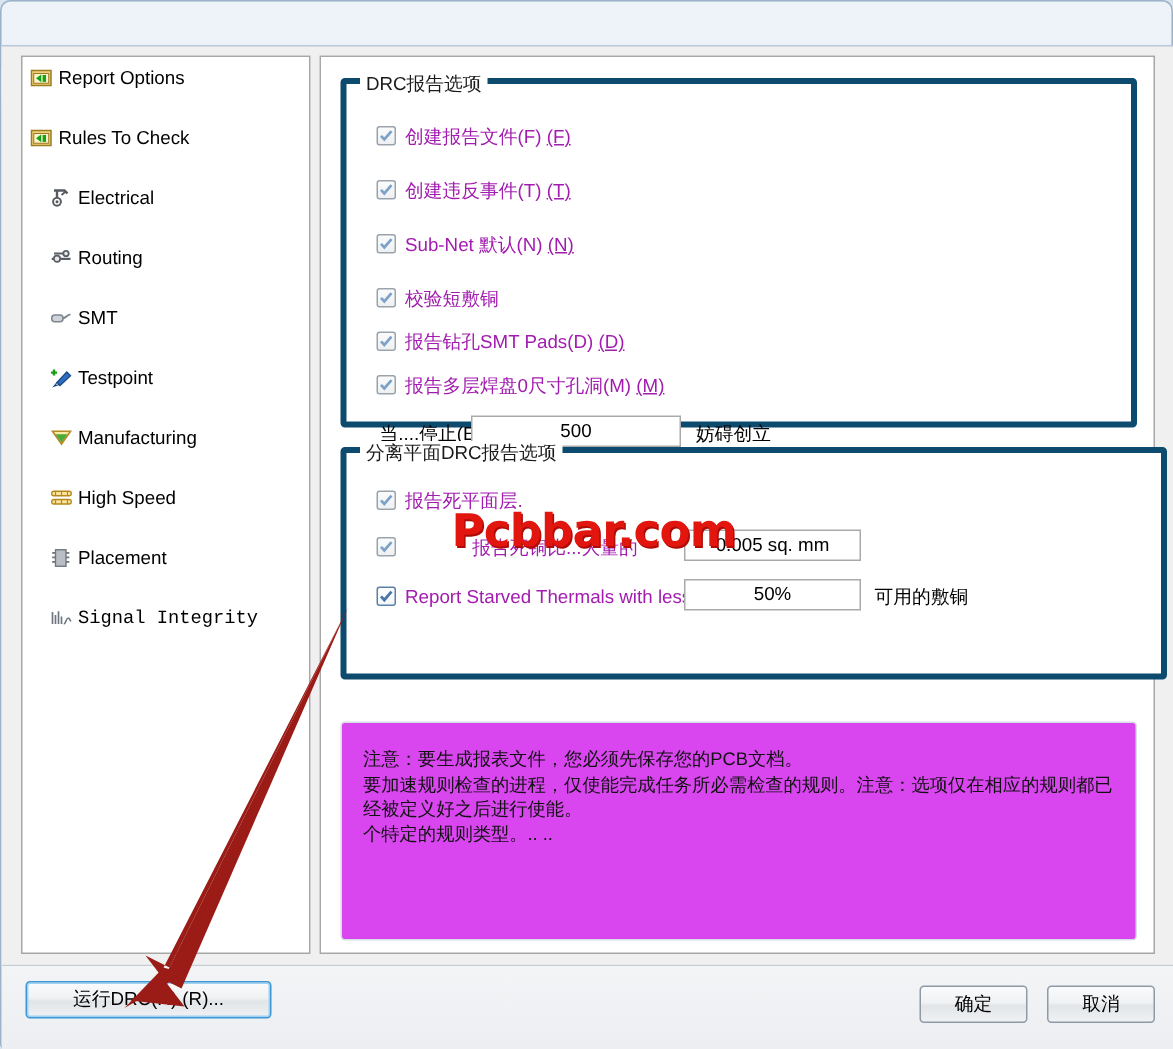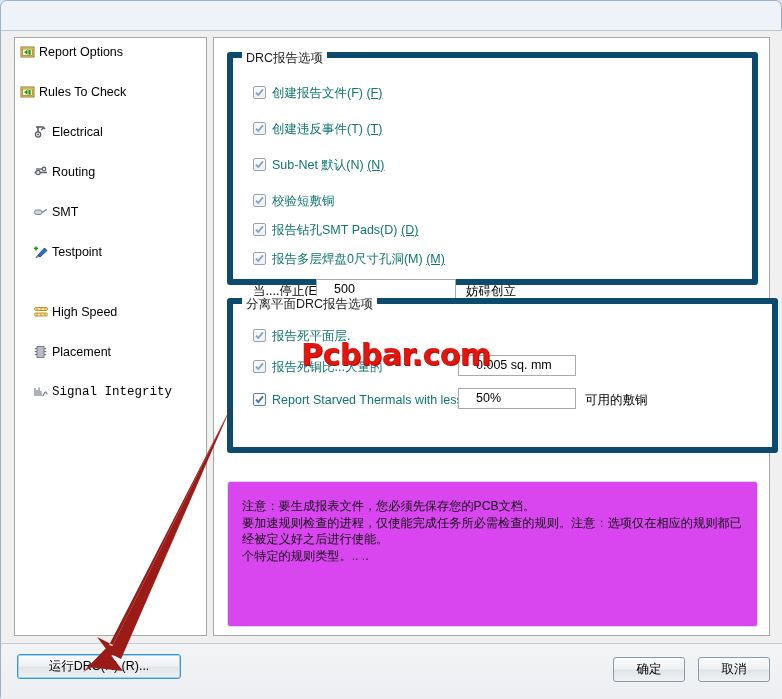--- a/index.html
+++ b/index.html
@@ -125,23 +125,24 @@
     left: 212px; top: 6px;
     width: 557px; height: 599px;
     box-sizing: border-box;
     background: #ffffff;
     border: 1px solid #a7a7a7;
   }
 
   .groupbox {
     position: absolute;
     box-sizing: border-box;
-    border: 6px solid #0c4a6e;
+    border: 4px solid #0c4a6e;
     border-radius: 3px;
     background: #ffffff;
+    text-align: center;
   }
   .groupbox > .gb-title {
     position: absolute;
     top: -8px; left: 9px;
     background: #ffffff;
     padding: 0 4px;
     font-size: 12.5px;
     color: #1a1a1a;
     white-space: nowrap;
   }
@@ -163,21 +164,21 @@
   }
   .cbox.enabled {
     border-color: #5a80a8;
     background: linear-gradient(to bottom,#ffffff,#f2f6fa);
   }
   .cbox svg { position: absolute; left: 0; top: 0; }
   .chk-label {
     position: absolute;
     left: 19px; top: 0;
     font-size: 12.5px;
-    color: #0f766e;
+    color: #a21caf;
     line-height: 16px;
   }
   .chk-label.clipped {
     overflow: hidden;
     text-overflow: clip;
     display: block;
   }
   .mnem { text-decoration: underline; }
 
   .tinput {
@@ -376,20 +377,29 @@
           <svg width="16" height="16" viewBox="0 0 16 16">
             <line x1="3" y1="2.4" x2="3" y2="6.4" stroke="#14a014" stroke-width="1.6"></line>
             <line x1="1" y1="4.4" x2="5" y2="4.4" stroke="#14a014" stroke-width="1.6"></line>
             <path d="M11.5 4 L14 6.5 L7 13 L5 11 Z" fill="#2e6fc4" stroke="#1d4a86" stroke-width=".9"></path>
             <path d="M5 11 L3 13.5 L6.3 12.3 Z" fill="#e8eef6" stroke="#1d4a86" stroke-width=".8"></path>
           </svg>
         </span>
         <span class="ti-label">Testpoint</span>
       </div>
 
+      <div class="tree-item lvl1" style="top:124px;">
+        <span class="ti-icon">
+          <svg width="16" height="16" viewBox="0 0 16 16">
+            <polygon points="2,3.5 14,3.5 8,12" fill="#ffe9a0" stroke="#b58a22" stroke-width="1.1"></polygon>
+            <polygon points="4,5.5 12,5.5 8,11" fill="#2aa02a" opacity=".85"></polygon>
+          </svg>
+        </span>
+        <span class="ti-label">Manufacturing</span>
+      </div>
 
       <div class="tree-item lvl1" style="top:144px;">
         <span class="ti-icon">
           <svg width="16" height="16" viewBox="0 0 16 16">
             <rect x="1.5" y="3.5" width="13" height="3" rx="1.4" fill="#fbe49b" stroke="#b5891f" stroke-width=".9"></rect>
             <rect x="1.5" y="9" width="13" height="3" rx="1.4" fill="#fbe49b" stroke="#b5891f" stroke-width=".9"></rect>
             <line x1="4" y1="3.5" x2="4" y2="6.5" stroke="#b5891f" stroke-width=".8"></line>
             <line x1="8" y1="3.5" x2="8" y2="6.5" stroke="#b5891f" stroke-width=".8"></line>
             <line x1="12" y1="3.5" x2="12" y2="6.5" stroke="#b5891f" stroke-width=".8"></line>
             <line x1="4" y1="9" x2="4" y2="12" stroke="#b5891f" stroke-width=".8"></line>

